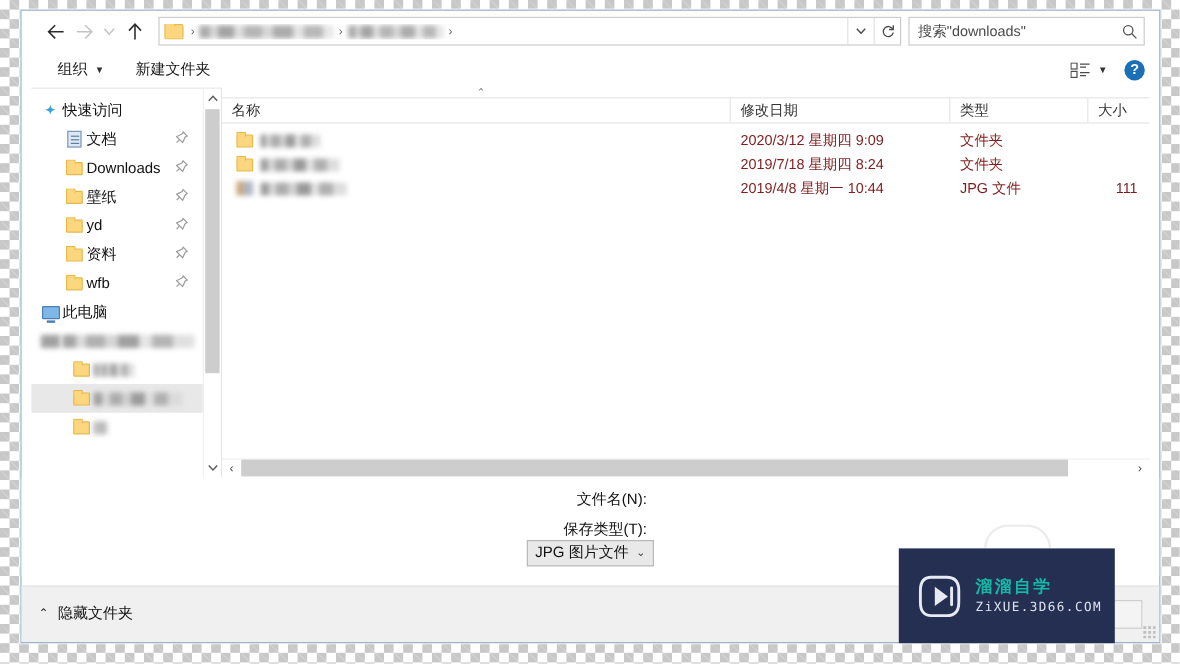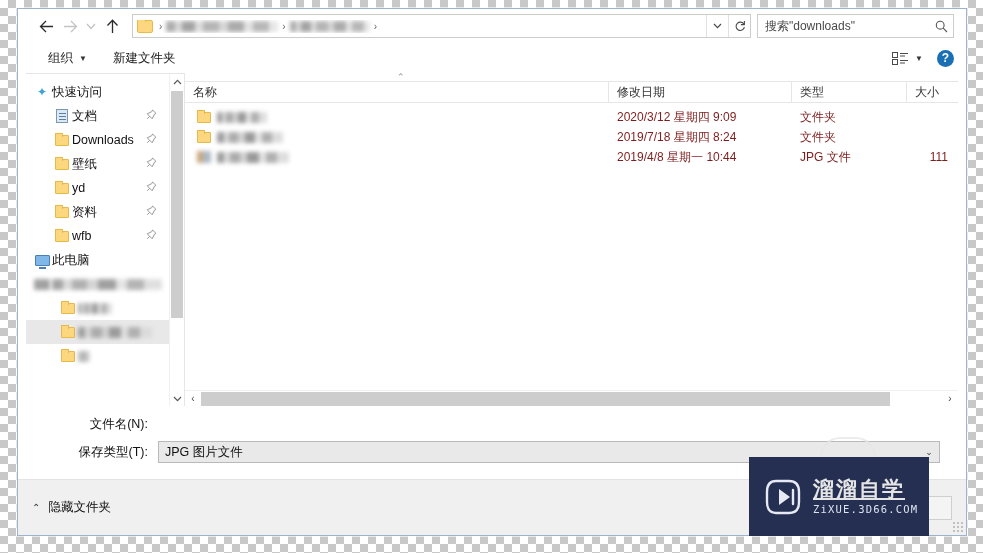--- a/index.html
+++ b/index.html
@@ -358,20 +358,21 @@
 
   
   .formzone {
     flex: none;
     padding: 10px 26px 0 26px;
     background: #fff;
   }
   .frow2 {
     display: flex; align-items: center;
     margin-bottom: 8px;
+    flex-direction: column;
   }
   .flabel {
     width: 114px; flex: none;
     text-align: right; padding-right: 10px;
     font-size: 12.5px; color: #111;
   }
   .combo {
     flex: 1 1 auto;
     height: 22px;
     border: 1px solid #a6a6a6;
@@ -442,23 +443,22 @@
     left: 749px; top: 457px;
     width: 180px; height: 79px;
     background: #242f52;
     display: flex; align-items: center;
     padding-left: 14px;
     gap: 10px;
   }
   .wm-logo { width: 40px; height: 40px; flex: none; }
   .wm-text { display: flex; flex-direction: column; }
   .wm-main {
-    color: #e5e5e5; font-size: 21px; font-weight: bold; letter-spacing: 2px;
+    color: #14b8a6; font-size: 14px; font-weight: bold; letter-spacing: 2px;
     line-height: 1.08;
-    text-decoration: underline;
   }
   .wm-sub {
     color: #dfe3ef; font-size: 10.5px; letter-spacing: 1.2px;
     font-family: "DejaVu Sans Mono", monospace;
     margin-top: 3px;
   }
 </style>
 </head>
 <body>
 

